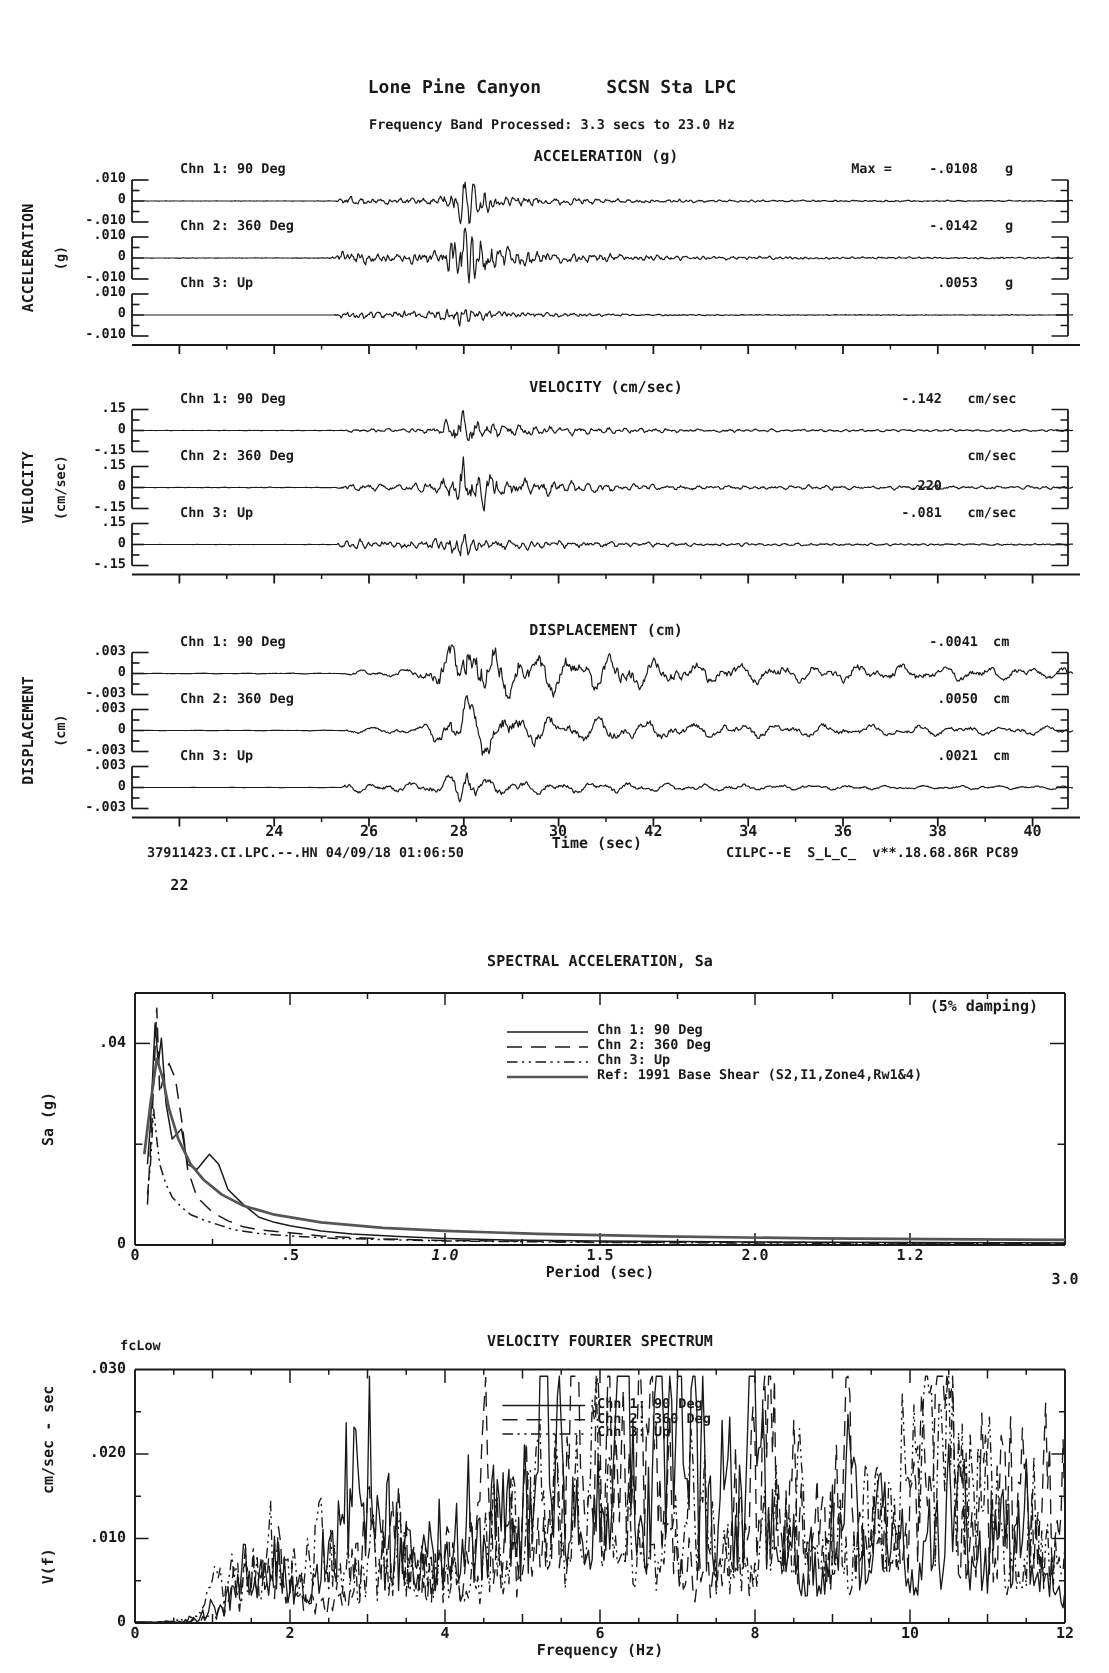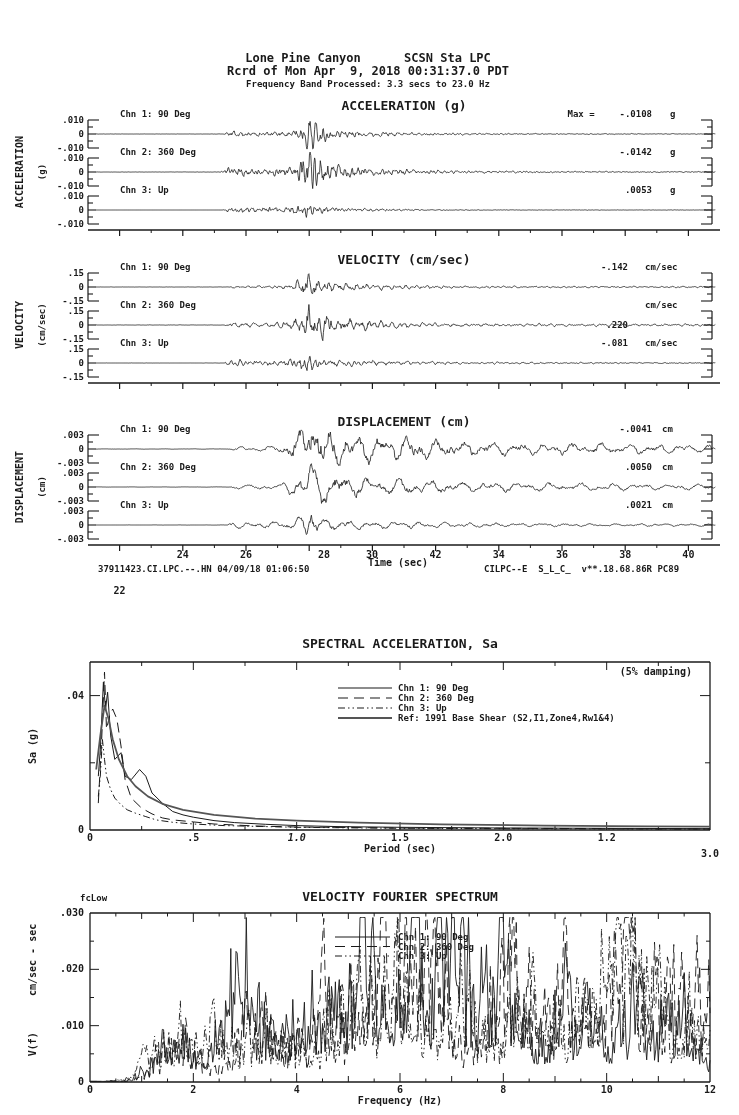--- a/index.html
+++ b/index.html
@@ -1,20 +1,20 @@
 <!DOCTYPE html>
 <html><head>
 <meta charset="utf-8">
 <style>
   html,body{margin:0;padding:0;background:#ffffff;}
   .page{position:relative;width:739px;height:1115px;background:#ffffff;overflow:hidden;
         font-family:"DejaVu Sans Mono","Liberation Mono",monospace;color:#1a1a1a;}
   svg.layer{position:absolute;left:0;top:0;}
   .t{position:absolute;white-space:pre;font-weight:700;line-height:1;}
-  .f9{font-size:9px}.f10{font-size:10px}.f11{font-size:13px}.f12{font-size:12px}
+  .f9{font-size:9px}.f10{font-size:10px}.f11{font-size:10px}.f12{font-size:12px}
   .ac{transform:translateX(-50%);}
   .ar{transform:translateX(-100%);}
   .rot{transform:translate(-50%,-50%) rotate(-90deg);}
 </style>
 </head>
 <body>
 
 <div class="page">
   <svg class="layer" id="plot-layer" width="739" height="1115" viewBox="0 0 739 1115">
       <line x1="88" y1="120" x2="88" y2="148" stroke="#1a1a1a" stroke-width="1.2"></line>
@@ -294,21 +294,20 @@
       <line x1="710" y1="941.1666666666666" x2="706" y2="941.1666666666666" stroke="#1a1a1a" stroke-width="1"></line>
       <path d="M90.0 1081.4L91.3 1081.4L92.6 1081.4L93.9 1081.4L95.2 1081.4L96.5 1081.4L97.8 1081.4L99.0 1081.4L100.3 1081.4L101.6 1081.4L102.9 1081.4L104.2 1081.4L105.5 1081.4L106.8 1081.1L108.1 1081.4L109.4 1081.4L110.7 1080.9L112.0 1081.4L113.3 1080.9L114.5 1080.9L115.8 1081.1L117.1 1081.4L118.4 1081.4L119.7 1081.0L121.0 1081.4L122.3 1081.4L123.6 1079.8L124.9 1081.4L126.2 1081.3L127.5 1080.6L128.8 1078.3L130.0 1079.4L131.3 1081.1L132.6 1080.4L133.9 1076.8L135.2 1073.3L136.5 1080.2L137.8 1077.6L139.1 1074.3L140.4 1066.3L141.7 1069.0L143.0 1071.4L144.3 1076.8L145.5 1074.0L146.8 1069.9L148.1 1072.0L149.4 1077.1L150.7 1063.2L152.0 1057.7L153.3 1073.5L154.6 1057.3L155.9 1057.6L157.2 1064.8L158.5 1049.4L159.7 1062.9L161.0 1047.9L162.3 1029.4L163.6 1029.7L164.9 1057.4L166.2 1047.4L167.5 1063.5L168.8 1059.4L170.1 1052.3L171.4 1065.2L172.7 1049.4L174.0 1039.7L175.2 1053.0L176.5 1042.0L177.8 1053.7L179.1 1063.4L180.4 1049.6L181.7 1053.7L183.0 1024.2L184.3 1059.2L185.6 1028.2L186.9 1045.3L188.2 1062.1L189.5 1037.9L190.7 1054.7L192.0 1068.5L193.3 1060.5L194.6 1050.4L195.9 1069.4L197.2 1056.7L198.5 1056.5L199.8 1050.0L201.1 1050.7L202.4 1065.3L203.7 1067.6L205.0 1066.7L206.2 1069.3L207.5 1068.8L208.8 1049.1L210.1 1051.2L211.4 1042.9L212.7 1062.2L214.0 1053.5L215.3 1019.5L216.6 1049.5L217.9 1046.0L219.2 1027.8L220.5 1023.3L221.7 1020.5L223.0 1049.4L224.3 1054.0L225.6 1000.6L226.9 1016.6L228.2 1009.6L229.5 1015.8L230.8 948.5L232.1 1038.9L233.4 992.5L234.7 1004.4L236.0 951.4L237.2 953.1L238.5 976.4L239.8 995.1L241.1 1004.2L242.4 1001.9L243.7 1037.1L245.0 997.6L246.3 917.5L247.6 997.9L248.9 1018.0L250.2 1025.6L251.5 997.0L252.7 1007.3L254.0 1021.7L255.3 1020.9L256.6 1031.9L257.9 988.9L259.2 982.2L260.5 1053.0L261.8 1056.2L263.1 1036.7L264.4 1001.7L265.7 1060.4L267.0 1025.3L268.2 1044.7L269.5 1030.5L270.8 1017.3L272.1 1019.8L273.4 1020.3L274.7 1041.5L276.0 1053.7L277.3 1059.2L278.6 1049.8L279.9 1053.8L281.2 1034.2L282.5 1023.2L283.7 1031.1L285.0 1037.9L286.3 1014.4L287.6 1026.4L288.9 1034.7L290.2 1060.4L291.5 1043.9L292.8 999.4L294.1 1038.6L295.4 1059.9L296.7 1036.4L298.0 1028.0L299.2 1045.4L300.5 1051.4L301.8 1039.7L303.1 1026.1L304.4 1002.2L305.7 1054.0L307.0 1048.7L308.3 1026.2L309.6 1044.4L310.9 1015.0L312.2 970.0L313.5 1021.2L314.7 1017.8L316.0 1054.9L317.3 1034.0L318.6 1013.7L319.9 1012.0L321.2 1053.3L322.5 1024.3L323.8 1031.1L325.1 1051.8L326.4 1022.9L327.7 989.1L329.0 976.8L330.2 1026.3L331.5 986.4L332.8 999.1L334.1 1020.7L335.4 981.8L336.7 1028.4L338.0 993.8L339.3 979.6L340.6 1044.1L341.9 1012.5L343.2 1029.4L344.5 1037.1L345.8 1011.6L347.0 1053.3L348.3 1012.7L349.6 963.3L350.9 988.9L352.2 1048.8L353.5 991.6L354.8 1021.7L356.1 1003.4L357.4 983.6L358.7 981.2L360.0 917.5L361.3 917.5L362.5 917.5L363.8 917.5L365.1 917.5L366.4 990.1L367.7 1001.6L369.0 1024.8L370.3 975.2L371.6 930.9L372.9 917.5L374.2 950.5L375.5 979.4L376.8 1034.4L378.0 1043.9L379.3 1029.2L380.6 1026.7L381.9 984.7L383.2 1018.0L384.5 986.7L385.8 1029.7L387.1 1021.3L388.4 1028.3L389.7 1043.1L391.0 1038.3L392.3 1033.4L393.5 1046.1L394.8 1039.6L396.1 996.7L397.4 1020.7L398.7 968.9L400.0 1028.1L401.3 1005.1L402.6 1009.8L403.9 1033.5L405.2 1002.1L406.5 1032.7L407.8 1008.5L409.0 974.4L410.3 945.0L411.6 917.5L412.9 917.5L414.2 917.5L415.5 917.5L416.8 917.5L418.1 917.5L419.4 917.5L420.7 1005.3L422.0 945.4L423.3 1019.3L424.5 1036.8L425.8 1017.9L427.1 1010.4L428.4 1018.7L429.7 1042.5L431.0 1049.3L432.3 978.2L433.6 1039.3L434.9 981.6L436.2 934.4L437.5 917.5L438.8 917.5L440.0 917.5L441.3 917.5L442.6 956.7L443.9 1022.2L445.2 950.4L446.5 917.5L447.8 933.3L449.1 1005.8L450.4 963.1L451.7 917.5L453.0 917.5L454.3 917.5L455.5 976.2L456.8 985.7L458.1 985.7L459.4 1006.3L460.7 926.3L462.0 917.5L463.3 917.5L464.6 940.5L465.9 1046.8L467.2 965.5L468.5 917.5L469.8 964.3L471.0 1047.4L472.3 991.0L473.6 984.0L474.9 1035.9L476.2 1049.3L477.5 1051.5L478.8 1017.9L480.1 998.8L481.4 946.9L482.7 993.1L484.0 983.7L485.3 971.9L486.5 944.7L487.8 999.0L489.1 1048.1L490.4 1010.3L491.7 1045.1L493.0 976.7L494.3 994.3L495.6 1045.4L496.9 1000.8L498.2 960.2L499.5 917.5L500.8 917.5L502.0 917.5L503.3 917.5L504.6 977.4L505.9 965.4L507.2 964.4L508.5 939.1L509.8 970.0L511.1 1046.0L512.4 1006.4L513.7 1035.8L515.0 992.9L516.3 1032.9L517.5 1031.5L518.8 1041.0L520.1 1040.9L521.4 1043.7L522.7 1017.6L524.0 1047.8L525.3 1037.1L526.6 1027.9L527.9 1031.9L529.2 1009.6L530.5 1049.5L531.8 1040.0L533.0 1058.9L534.3 1063.5L535.6 1049.2L536.9 1064.1L538.2 1063.7L539.5 1028.8L540.8 1018.1L542.1 1056.8L543.4 1034.8L544.7 1064.0L546.0 1057.2L547.3 1062.5L548.5 1044.4L549.8 1062.8L551.1 1042.2L552.4 1051.0L553.7 1026.8L555.0 989.9L556.3 1042.6L557.6 1032.3L558.9 1046.8L560.2 1008.3L561.5 1020.4L562.8 1015.7L564.0 976.1L565.3 943.0L566.6 961.8L567.9 978.7L569.2 971.4L570.5 977.2L571.8 1008.2L573.1 1060.0L574.4 1050.3L575.7 1019.8L577.0 1056.0L578.3 1053.8L579.5 1046.8L580.8 1048.7L582.1 1037.0L583.4 1010.0L584.7 994.1L586.0 983.6L587.3 981.9L588.6 1005.0L589.9 988.1L591.2 1027.5L592.5 1043.7L593.8 1035.3L595.0 1014.9L596.3 1016.1L597.6 1022.9L598.9 1022.2L600.2 1025.6L601.5 1006.0L602.8 1039.9L604.1 1057.3L605.4 1052.4L606.7 1061.7L608.0 1046.5L609.3 1063.4L610.5 1058.5L611.8 1063.4L613.1 1042.1L614.4 1053.1L615.7 1027.5L617.0 1027.4L618.3 1021.6L619.6 999.3L620.9 1047.0L622.2 1042.5L623.5 1011.4L624.8 1000.0L626.0 1042.0L627.3 1059.5L628.6 1049.3L629.9 1037.0L631.2 991.1L632.5 962.7L633.8 994.1L635.1 1034.4L636.4 1005.7L637.7 998.6L639.0 976.1L640.3 979.0L641.5 988.6L642.8 973.0L644.1 1008.6L645.4 1043.5L646.7 1059.9L648.0 1037.6L649.3 1044.2L650.6 1045.6L651.9 1038.3L653.2 1020.6L654.5 1060.3L655.8 1049.5L657.0 1032.2L658.3 1062.1L659.6 1037.3L660.9 1003.4L662.2 1033.5L663.5 1007.2L664.8 1026.4L666.1 1024.6L667.4 998.9L668.7 993.0L670.0 1030.9L671.3 1003.2L672.5 1002.8L673.8 1058.5L675.1 1055.5L676.4 1020.6L677.7 1035.3L679.0 1000.4L680.3 1038.3L681.6 1027.4L682.9 1006.9L684.2 972.6L685.5 1009.0L686.8 1056.1L688.0 1043.5L689.3 1057.0L690.6 1052.3L691.9 1048.3L693.2 1061.0L694.5 1038.6L695.8 1054.7L697.1 1049.4L698.4 1048.9L699.7 1064.3L701.0 1038.3L702.3 1060.8L703.5 1063.2L704.8 1060.5L706.1 1057.4L707.4 1068.3L708.7 1071.8L710.0 1060.2" fill="none" stroke="#1a1a1a" stroke-width="0.9" stroke-linejoin="round"></path>
       <line x1="335" y1="937" x2="390" y2="937" stroke="#1a1a1a" stroke-width="1.1"></line>
       <path d="M90.0 1081.4L91.3 1081.4L92.6 1081.4L93.9 1081.4L95.2 1081.4L96.5 1081.4L97.8 1081.4L99.0 1081.4L100.3 1081.4L101.6 1081.4L102.9 1081.4L104.2 1081.4L105.5 1081.2L106.8 1081.2L108.1 1081.2L109.4 1081.4L110.7 1081.4L112.0 1081.3L113.3 1081.4L114.5 1081.0L115.8 1081.0L117.1 1081.4L118.4 1080.9L119.7 1081.4L121.0 1081.4L122.3 1081.4L123.6 1081.4L124.9 1081.4L126.2 1081.4L127.5 1081.4L128.8 1079.1L130.0 1081.4L131.3 1080.7L132.6 1080.0L133.9 1080.9L135.2 1077.5L136.5 1079.7L137.8 1077.5L139.1 1077.4L140.4 1077.0L141.7 1075.7L143.0 1075.9L144.3 1079.5L145.5 1072.7L146.8 1069.6L148.1 1069.0L149.4 1077.3L150.7 1071.2L152.0 1068.1L153.3 1063.7L154.6 1055.2L155.9 1044.9L157.2 1058.8L158.5 1064.3L159.7 1074.1L161.0 1058.8L162.3 1045.3L163.6 1042.5L164.9 1045.7L166.2 1063.9L167.5 1058.5L168.8 1039.1L170.1 1056.3L171.4 1060.0L172.7 1049.7L174.0 1052.0L175.2 1040.2L176.5 1059.6L177.8 1056.3L179.1 1038.4L180.4 1055.7L181.7 1050.2L183.0 1065.7L184.3 1042.1L185.6 1017.8L186.9 1026.7L188.2 1048.7L189.5 1059.6L190.7 1068.7L192.0 1061.7L193.3 1064.2L194.6 1040.6L195.9 1066.6L197.2 1062.0L198.5 1064.2L199.8 1063.6L201.1 1060.0L202.4 1073.5L203.7 1063.2L205.0 1071.4L206.2 1068.0L207.5 1062.9L208.8 1065.0L210.1 1075.9L211.4 1065.9L212.7 1067.0L214.0 1067.1L215.3 1065.4L216.6 1073.5L217.9 1076.8L219.2 1065.5L220.5 1066.6L221.7 1073.8L223.0 1065.5L224.3 1062.1L225.6 1063.8L226.9 1062.7L228.2 1070.6L229.5 1061.3L230.8 1070.3L232.1 1071.8L233.4 1059.0L234.7 1032.7L236.0 1053.6L237.2 1029.3L238.5 1028.7L239.8 1064.2L241.1 1042.8L242.4 1012.0L243.7 1028.1L245.0 994.0L246.3 991.0L247.6 1018.7L248.9 1012.8L250.2 1036.4L251.5 1038.7L252.7 1038.4L254.0 1054.1L255.3 1013.4L256.6 1059.5L257.9 1043.9L259.2 1027.0L260.5 1013.0L261.8 1001.3L263.1 1025.4L264.4 1023.1L265.7 990.8L267.0 1014.8L268.2 1036.8L269.5 1058.3L270.8 1011.6L272.1 1060.4L273.4 1036.3L274.7 1043.4L276.0 1030.1L277.3 1048.4L278.6 1040.1L279.9 1063.6L281.2 1062.9L282.5 1035.4L283.7 1063.9L285.0 1068.5L286.3 1042.5L287.6 1068.5L288.9 1043.2L290.2 1060.7L291.5 1049.6L292.8 1035.2L294.1 1037.2L295.4 1050.9L296.7 1031.4L298.0 1017.8L299.2 1021.7L300.5 1053.9L301.8 1028.6L303.1 1036.9L304.4 1048.9L305.7 1054.4L307.0 1069.1L308.3 1063.5L309.6 1050.4L310.9 1033.9L312.2 1042.4L313.5 1008.8L314.7 1020.9L316.0 1049.4L317.3 1021.7L318.6 1001.9L319.9 1000.7L321.2 962.4L322.5 939.9L323.8 918.3L325.1 976.4L326.4 1013.0L327.7 1004.6L329.0 1055.5L330.2 1044.9L331.5 997.0L332.8 1038.2L334.1 1058.6L335.4 1040.6L336.7 1015.7L338.0 1017.5L339.3 1015.7L340.6 985.9L341.9 1032.9L343.2 1017.1L344.5 1064.7L345.8 1045.0L347.0 1036.4L348.3 1009.7L349.6 981.3L350.9 961.1L352.2 1009.7L353.5 1038.4L354.8 1050.8L356.1 1031.8L357.4 1037.2L358.7 1012.1L360.0 1044.6L361.3 1036.0L362.5 1011.8L363.8 1044.4L365.1 1019.6L366.4 1006.6L367.7 1039.0L369.0 995.1L370.3 969.2L371.6 974.8L372.9 1045.2L374.2 1030.7L375.5 975.9L376.8 1029.0L378.0 957.9L379.3 979.2L380.6 917.5L381.9 917.5L383.2 917.5L384.5 917.5L385.8 917.5L387.1 982.9L388.4 982.8L389.7 1009.2L391.0 1008.5L392.3 997.5L393.5 996.7L394.8 1005.2L396.1 1023.0L397.4 924.0L398.7 917.5L400.0 955.2L401.3 1030.4L402.6 1040.2L403.9 976.4L405.2 917.5L406.5 917.5L407.8 978.1L409.0 1014.7L410.3 950.8L411.6 981.0L412.9 1014.6L414.2 967.6L415.5 926.4L416.8 989.9L418.1 1036.6L419.4 967.8L420.7 1009.8L422.0 983.8L423.3 1011.6L424.5 963.8L425.8 917.5L427.1 917.5L428.4 949.0L429.7 1023.6L431.0 949.3L432.3 959.0L433.6 920.2L434.9 917.5L436.2 966.2L437.5 948.5L438.8 1016.6L440.0 984.8L441.3 1034.4L442.6 1007.6L443.9 1026.2L445.2 977.3L446.5 943.5L447.8 1005.1L449.1 1049.0L450.4 1019.7L451.7 1042.0L453.0 1056.1L454.3 1036.5L455.5 1059.4L456.8 1056.8L458.1 1049.2L459.4 1025.3L460.7 1037.2L462.0 1061.3L463.3 1067.9L464.6 1056.5L465.9 1028.7L467.2 1054.6L468.5 1048.2L469.8 1047.5L471.0 1043.4L472.3 1041.6L473.6 1065.1L474.9 1052.4L476.2 1039.9L477.5 1057.0L478.8 1046.0L480.1 1039.0L481.4 1057.1L482.7 1048.8L484.0 1031.1L485.3 1050.3L486.5 1049.7L487.8 1016.3L489.1 1006.7L490.4 964.9L491.7 1045.1L493.0 995.3L494.3 999.8L495.6 1033.9L496.9 1016.0L498.2 1026.5L499.5 1020.7L500.8 955.6L502.0 938.0L503.3 958.8L504.6 1038.9L505.9 1013.4L507.2 1022.2L508.5 934.0L509.8 917.5L511.1 971.8L512.4 917.5L513.7 917.5L515.0 969.1L516.3 919.5L517.5 1020.2L518.8 989.7L520.1 1014.3L521.4 1027.8L522.7 1048.7L524.0 993.9L525.3 1034.5L526.6 983.4L527.9 987.3L529.2 947.0L530.5 984.9L531.8 1055.9L533.0 1011.7L534.3 988.5L535.6 1034.7L536.9 1039.3L538.2 1035.1L539.5 1056.4L540.8 1032.4L542.1 1022.8L543.4 1014.1L544.7 986.2L546.0 1029.7L547.3 1007.5L548.5 997.9L549.8 1003.2L551.1 1054.4L552.4 1035.1L553.7 1060.9L555.0 1034.3L556.3 996.4L557.6 963.6L558.9 1016.1L560.2 1011.8L561.5 1008.9L562.8 964.3L564.0 918.7L565.3 917.5L566.6 929.7L567.9 1002.7L569.2 1021.1L570.5 1050.1L571.8 1018.8L573.1 1008.3L574.4 1015.9L575.7 1037.0L577.0 1024.1L578.3 1036.4L579.5 1042.7L580.8 1035.0L582.1 997.6L583.4 1023.9L584.7 1029.0L586.0 1025.4L587.3 1025.8L588.6 1049.2L589.9 1002.1L591.2 1048.2L592.5 1050.8L593.8 1041.6L595.0 1042.0L596.3 1028.8L597.6 1044.5L598.9 1017.0L600.2 1044.1L601.5 1042.8L602.8 1029.8L604.1 1015.4L605.4 1050.3L606.7 993.1L608.0 988.5L609.3 974.8L610.5 989.2L611.8 1042.1L613.1 967.4L614.4 929.4L615.7 947.8L617.0 985.0L618.3 1003.8L619.6 981.1L620.9 993.7L622.2 985.3L623.5 928.8L624.8 917.5L626.0 917.5L627.3 917.5L628.6 917.5L629.9 939.5L631.2 917.5L632.5 923.0L633.8 931.5L635.1 917.5L636.4 980.3L637.7 992.1L639.0 1049.3L640.3 1052.0L641.5 1007.7L642.8 1004.0L644.1 1054.5L645.4 1045.2L646.7 1027.5L648.0 1008.5L649.3 1034.6L650.6 1051.3L651.9 1018.0L653.2 991.4L654.5 942.1L655.8 975.2L657.0 956.9L658.3 981.4L659.6 1049.3L660.9 993.9L662.2 1054.7L663.5 1038.8L664.8 1052.4L666.1 1000.1L667.4 956.9L668.7 963.9L670.0 963.6L671.3 1032.2L672.5 980.6L673.8 944.5L675.1 1026.4L676.4 1017.6L677.7 1015.7L679.0 988.1L680.3 989.4L681.6 952.0L682.9 979.0L684.2 974.1L685.5 1013.1L686.8 1032.9L688.0 995.9L689.3 1045.4L690.6 1012.0L691.9 1044.3L693.2 1011.3L694.5 1010.3L695.8 969.1L697.1 935.4L698.4 992.2L699.7 964.8L701.0 1034.8L702.3 1047.4L703.5 1024.7L704.8 1013.6L706.1 1025.4L707.4 1008.9L708.7 959.4L710.0 1013.1" fill="none" stroke="#1a1a1a" stroke-width="0.9" stroke-linejoin="round" stroke-dasharray="10 6"></path>
       <line x1="335" y1="946.5" x2="390" y2="946.5" stroke="#1a1a1a" stroke-width="1.1" stroke-dasharray="10 6"></line>
       <path d="M90.0 1081.4L91.3 1081.4L92.6 1081.4L93.9 1081.4L95.2 1081.4L96.5 1081.4L97.8 1081.4L99.0 1081.4L100.3 1081.4L101.6 1081.4L102.9 1081.4L104.2 1081.4L105.5 1081.4L106.8 1081.2L108.1 1080.7L109.4 1081.2L110.7 1080.6L112.0 1080.7L113.3 1081.4L114.5 1081.4L115.8 1081.4L117.1 1079.6L118.4 1080.2L119.7 1078.5L121.0 1079.9L122.3 1080.2L123.6 1079.1L124.9 1080.8L126.2 1077.5L127.5 1078.4L128.8 1076.6L130.0 1077.3L131.3 1077.6L132.6 1074.8L133.9 1075.4L135.2 1071.7L136.5 1069.4L137.8 1062.0L139.1 1058.5L140.4 1058.1L141.7 1052.4L143.0 1044.4L144.3 1045.9L145.5 1051.9L146.8 1045.4L148.1 1057.8L149.4 1070.4L150.7 1055.3L152.0 1055.4L153.3 1047.8L154.6 1036.0L155.9 1052.7L157.2 1046.5L158.5 1042.1L159.7 1065.5L161.0 1068.8L162.3 1048.4L163.6 1030.8L164.9 1060.9L166.2 1061.4L167.5 1056.9L168.8 1031.2L170.1 1054.9L171.4 1036.7L172.7 1064.1L174.0 1066.6L175.2 1053.0L176.5 1051.0L177.8 1036.8L179.1 1022.5L180.4 1000.8L181.7 1048.7L183.0 1029.6L184.3 1034.1L185.6 1033.6L186.9 1056.5L188.2 1057.4L189.5 1039.2L190.7 1040.2L192.0 1039.3L193.3 1060.5L194.6 1047.4L195.9 1031.1L197.2 1044.5L198.5 1062.4L199.8 1057.5L201.1 1048.8L202.4 1058.7L203.7 1044.1L205.0 1025.8L206.2 1037.4L207.5 1050.2L208.8 1056.9L210.1 1017.0L211.4 1012.3L212.7 1001.3L214.0 998.8L215.3 1025.2L216.6 1054.3L217.9 1044.1L219.2 1060.9L220.5 1019.0L221.7 1058.5L223.0 1029.4L224.3 1059.7L225.6 1048.6L226.9 1042.5L228.2 1062.7L229.5 1046.7L230.8 1046.7L232.1 1026.9L233.4 1059.0L234.7 1064.7L236.0 1060.4L237.2 1039.2L238.5 1069.2L239.8 1067.9L241.1 1042.4L242.4 1045.6L243.7 1065.1L245.0 1041.7L246.3 1033.1L247.6 1013.2L248.9 1010.1L250.2 1034.4L251.5 1067.0L252.7 1042.5L254.0 1041.5L255.3 1024.6L256.6 1061.1L257.9 1032.9L259.2 1064.6L260.5 1042.5L261.8 1063.7L263.1 1041.6L264.4 1040.0L265.7 1016.2L267.0 1008.3L268.2 1048.9L269.5 1020.8L270.8 1064.1L272.1 1037.2L273.4 1060.8L274.7 1033.1L276.0 1059.9L277.3 1064.0L278.6 1063.8L279.9 1045.0L281.2 1029.2L282.5 1058.3L283.7 1030.8L285.0 1057.2L286.3 1039.3L287.6 1038.2L288.9 1065.5L290.2 1036.0L291.5 1056.4L292.8 1032.8L294.1 1036.2L295.4 1068.3L296.7 1049.3L298.0 1042.5L299.2 1065.4L300.5 1058.7L301.8 1043.2L303.1 1038.6L304.4 1056.3L305.7 1052.4L307.0 1067.6L308.3 1062.5L309.6 1067.3L310.9 1060.9L312.2 1065.2L313.5 1057.8L314.7 1040.6L316.0 1046.1L317.3 1060.4L318.6 1050.8L319.9 1069.1L321.2 1056.5L322.5 1025.3L323.8 1008.7L325.1 1037.6L326.4 1061.1L327.7 1019.9L329.0 988.4L330.2 1000.9L331.5 1050.6L332.8 1028.8L334.1 1041.3L335.4 1062.5L336.7 1053.9L338.0 1040.7L339.3 1055.8L340.6 1019.0L341.9 983.1L343.2 990.2L344.5 1038.3L345.8 1050.2L347.0 1054.9L348.3 1048.7L349.6 1039.4L350.9 1014.1L352.2 981.3L353.5 979.6L354.8 1034.8L356.1 990.5L357.4 965.7L358.7 958.3L360.0 949.6L361.3 1002.0L362.5 993.9L363.8 1026.8L365.1 1046.0L366.4 1043.3L367.7 1022.1L369.0 986.0L370.3 954.5L371.6 974.0L372.9 1002.7L374.2 1038.1L375.5 1027.7L376.8 1058.7L378.0 1045.1L379.3 1037.4L380.6 1041.8L381.9 1013.8L383.2 987.8L384.5 955.1L385.8 1016.1L387.1 1032.7L388.4 1040.5L389.7 1041.9L391.0 1032.0L392.3 992.5L393.5 989.5L394.8 933.5L396.1 946.9L397.4 917.5L398.7 965.0L400.0 987.5L401.3 1044.7L402.6 1039.3L403.9 1026.1L405.2 977.6L406.5 970.4L407.8 1009.0L409.0 1038.1L410.3 1023.5L411.6 1042.4L412.9 1039.9L414.2 1036.7L415.5 1034.3L416.8 1042.8L418.1 1005.3L419.4 989.7L420.7 1025.1L422.0 1055.9L423.3 1057.7L424.5 1043.3L425.8 1015.9L427.1 1037.8L428.4 1028.4L429.7 1045.0L431.0 1046.3L432.3 1041.3L433.6 1029.6L434.9 1029.7L436.2 1029.4L437.5 1060.1L438.8 1041.4L440.0 1048.1L441.3 1035.8L442.6 1042.5L443.9 1019.6L445.2 1015.8L446.5 1016.9L447.8 1021.2L449.1 1012.8L450.4 997.1L451.7 1027.0L453.0 1058.4L454.3 1043.9L455.5 1031.4L456.8 1014.3L458.1 1015.8L459.4 981.7L460.7 953.0L462.0 975.1L463.3 1015.9L464.6 1047.0L465.9 1013.4L467.2 995.0L468.5 1001.4L469.8 969.7L471.0 1003.2L472.3 1031.5L473.6 1036.4L474.9 1001.3L476.2 1018.8L477.5 1063.4L478.8 1046.3L480.1 1045.6L481.4 1043.3L482.7 1019.9L484.0 1033.6L485.3 1015.8L486.5 1062.9L487.8 1041.6L489.1 1053.0L490.4 1045.4L491.7 1047.0L493.0 1037.6L494.3 1061.2L495.6 1027.4L496.9 1045.6L498.2 1038.6L499.5 1064.9L500.8 1042.7L502.0 1058.6L503.3 1040.4L504.6 1058.2L505.9 1040.4L507.2 1020.2L508.5 1009.2L509.8 994.0L511.1 1043.4L512.4 1003.7L513.7 1047.2L515.0 1032.7L516.3 1001.8L517.5 976.3L518.8 1030.9L520.1 1033.1L521.4 1050.3L522.7 1031.1L524.0 998.8L525.3 1038.4L526.6 1011.2L527.9 1049.6L529.2 1048.0L530.5 1014.3L531.8 968.6L533.0 952.5L534.3 976.3L535.6 992.3L536.9 1042.8L538.2 1026.3L539.5 1035.5L540.8 1033.6L542.1 1031.1L543.4 1032.8L544.7 1029.5L546.0 1046.5L547.3 1047.3L548.5 1026.5L549.8 1050.6L551.1 1025.5L552.4 1030.2L553.7 994.8L555.0 1049.5L556.3 1049.0L557.6 1039.2L558.9 1012.8L560.2 998.3L561.5 1043.6L562.8 1049.4L564.0 1023.7L565.3 1060.8L566.6 1062.9L567.9 1058.3L569.2 1024.0L570.5 1053.9L571.8 1025.3L573.1 1040.7L574.4 1037.8L575.7 993.9L577.0 976.1L578.3 983.4L579.5 1045.0L580.8 1018.3L582.1 1035.5L583.4 984.4L584.7 976.8L586.0 1028.6L587.3 998.9L588.6 1046.6L589.9 1048.5L591.2 1026.1L592.5 988.4L593.8 991.2L595.0 1024.7L596.3 999.5L597.6 1038.4L598.9 1046.3L600.2 997.0L601.5 928.4L602.8 959.5L604.1 988.2L605.4 983.3L606.7 991.6L608.0 979.8L609.3 936.6L610.5 969.4L611.8 964.2L613.1 1015.9L614.4 971.5L615.7 931.1L617.0 917.5L618.3 917.5L619.6 930.4L620.9 923.8L622.2 966.6L623.5 1044.3L624.8 984.3L626.0 936.2L627.3 937.0L628.6 964.1L629.9 995.5L631.2 927.1L632.5 917.5L633.8 977.4L635.1 921.8L636.4 991.6L637.7 1034.3L639.0 955.1L640.3 984.2L641.5 949.5L642.8 1037.0L644.1 968.8L645.4 1025.0L646.7 955.2L648.0 979.6L649.3 994.6L650.6 1032.0L651.9 965.4L653.2 973.1L654.5 1008.0L655.8 1006.8L657.0 976.6L658.3 967.3L659.6 944.7L660.9 976.3L662.2 1018.6L663.5 1020.0L664.8 976.0L666.1 1015.0L667.4 1015.4L668.7 1024.2L670.0 1057.1L671.3 1063.1L672.5 1056.2L673.8 1035.2L675.1 1047.5L676.4 1030.4L677.7 1058.9L679.0 1047.9L680.3 1058.3L681.6 1058.3L682.9 1039.5L684.2 1057.6L685.5 1014.8L686.8 1045.1L688.0 1008.7L689.3 971.2L690.6 1027.2L691.9 1007.3L693.2 1049.7L694.5 1020.6L695.8 1059.0L697.1 1026.9L698.4 1016.3L699.7 1053.6L701.0 1048.6L702.3 1056.2L703.5 1024.3L704.8 1044.2L706.1 1038.2L707.4 1049.2L708.7 1047.1L710.0 1030.1" fill="none" stroke="#1a1a1a" stroke-width="0.9" stroke-linejoin="round" stroke-dasharray="7 3 1.5 3 1.5 3"></path>
       <line x1="335" y1="956" x2="390" y2="956" stroke="#1a1a1a" stroke-width="1.1" stroke-dasharray="7 3 1.5 3 1.5 3"></line>
     </svg>
 
   <span class="t f12 ac" style="left:368px;top:52px">Lone Pine Canyon      SCSN Sta LPC</span>
-  <span class="t f12 ac" style="left:368px;top:65px">Rcrd of Mon Apr  9, 2018 00:31:37.0 PDT</span>
   <span class="t f9 ac" style="left:368px;top:80px">Frequency Band Processed: 3.3 secs to 23.0 Hz</span>
 
   <span class="t f10 ac" style="left:398px;top:558px">Time (sec)</span>
   <span class="t f9" style="left:98px;top:565px">37911423.CI.LPC.--.HN 04/09/18 01:06:50</span>
   <span class="t f9" style="left:484px;top:565px">CILPC--E  S_L_C_  v**.18.68.86R PC89</span>
 
   <span class="t f11 ac" style="left:400px;top:637px">SPECTRAL ACCELERATION, Sa</span>
   <span class="t f10 ar" style="left:692px;top:667px">(5% damping)</span>
   <span class="t f10 rot" style="left:33px;top:746px">Sa (g)</span>
   <span class="t f10 ac" style="left:400px;top:844px">Period (sec)</span>
@@ -377,21 +376,21 @@
     <span class="t f9" style="left: 662px; top: 467px; transform: translateY(-50%);">cm</span>
     <span class="t f9" style="left: 84px; top: 511px; transform: translate(-100%, -50%);">.003</span>
     <span class="t f9" style="left: 84px; top: 525px; transform: translate(-100%, -50%);">0</span>
     <span class="t f9" style="left: 84px; top: 539px; transform: translate(-100%, -50%);">-.003</span>
     <span class="t f9" style="left: 120px; top: 505px; transform: translateY(-50%);">Chn 3: Up</span>
     <span class="t f9" style="left: 652px; top: 505px; transform: translate(-100%, -50%);">.0021</span>
     <span class="t f9" style="left: 662px; top: 505px; transform: translateY(-50%);">cm</span>
     <span class="t f10" style="left: 119.6px; top: 555px; transform: translate(-50%, -50%); margin-top: 36px;">22</span>
     <span class="t f10" style="left: 182.8px; top: 555px; transform: translate(-50%, -50%);">24</span>
     <span class="t f10" style="left: 246px; top: 555px; transform: translate(-50%, -50%);">26</span>
-    <span class="t f10" style="left: 324px; top: 555px; transform: translate(-50%, -50%); text-align: center;">28</span>
+    <span class="t f10" style="left: 306px; top: 555px; transform: translate(-50%, -50%); text-align: center;">28</span>
     <span class="t f10" style="left: 372px; top: 555px; transform: translate(-50%, -50%); text-align: right;">30</span>
     <span class="t f10" style="left: 435.6px; top: 555px; transform: translate(-50%, -50%);">42</span>
     <span class="t f10" style="left: 498.8px; top: 555px; transform: translate(-50%, -50%);">34</span>
     <span class="t f10" style="left: 562px; top: 555px; transform: translate(-50%, -50%);">36</span>
     <span class="t f10" style="left: 625.2px; top: 555px; transform: translate(-50%, -50%);">38</span>
     <span class="t f10" style="left: 688.4px; top: 555px; transform: translate(-50%, -50%);">40</span>
     <span class="t f10" style="left: 84px; top: 695.6px; transform: translate(-100%, -50%);">.04</span>
     <span class="t f10" style="left: 84px; top: 830px; transform: translate(-100%, -50%);">0</span>
     <span class="t f10" style="left: 90px; top: 838px; transform: translate(-50%, -50%);">0</span>
     <span class="t f10" style="left: 193.333px; top: 838px; transform: translate(-50%, -50%);">.5</span>

